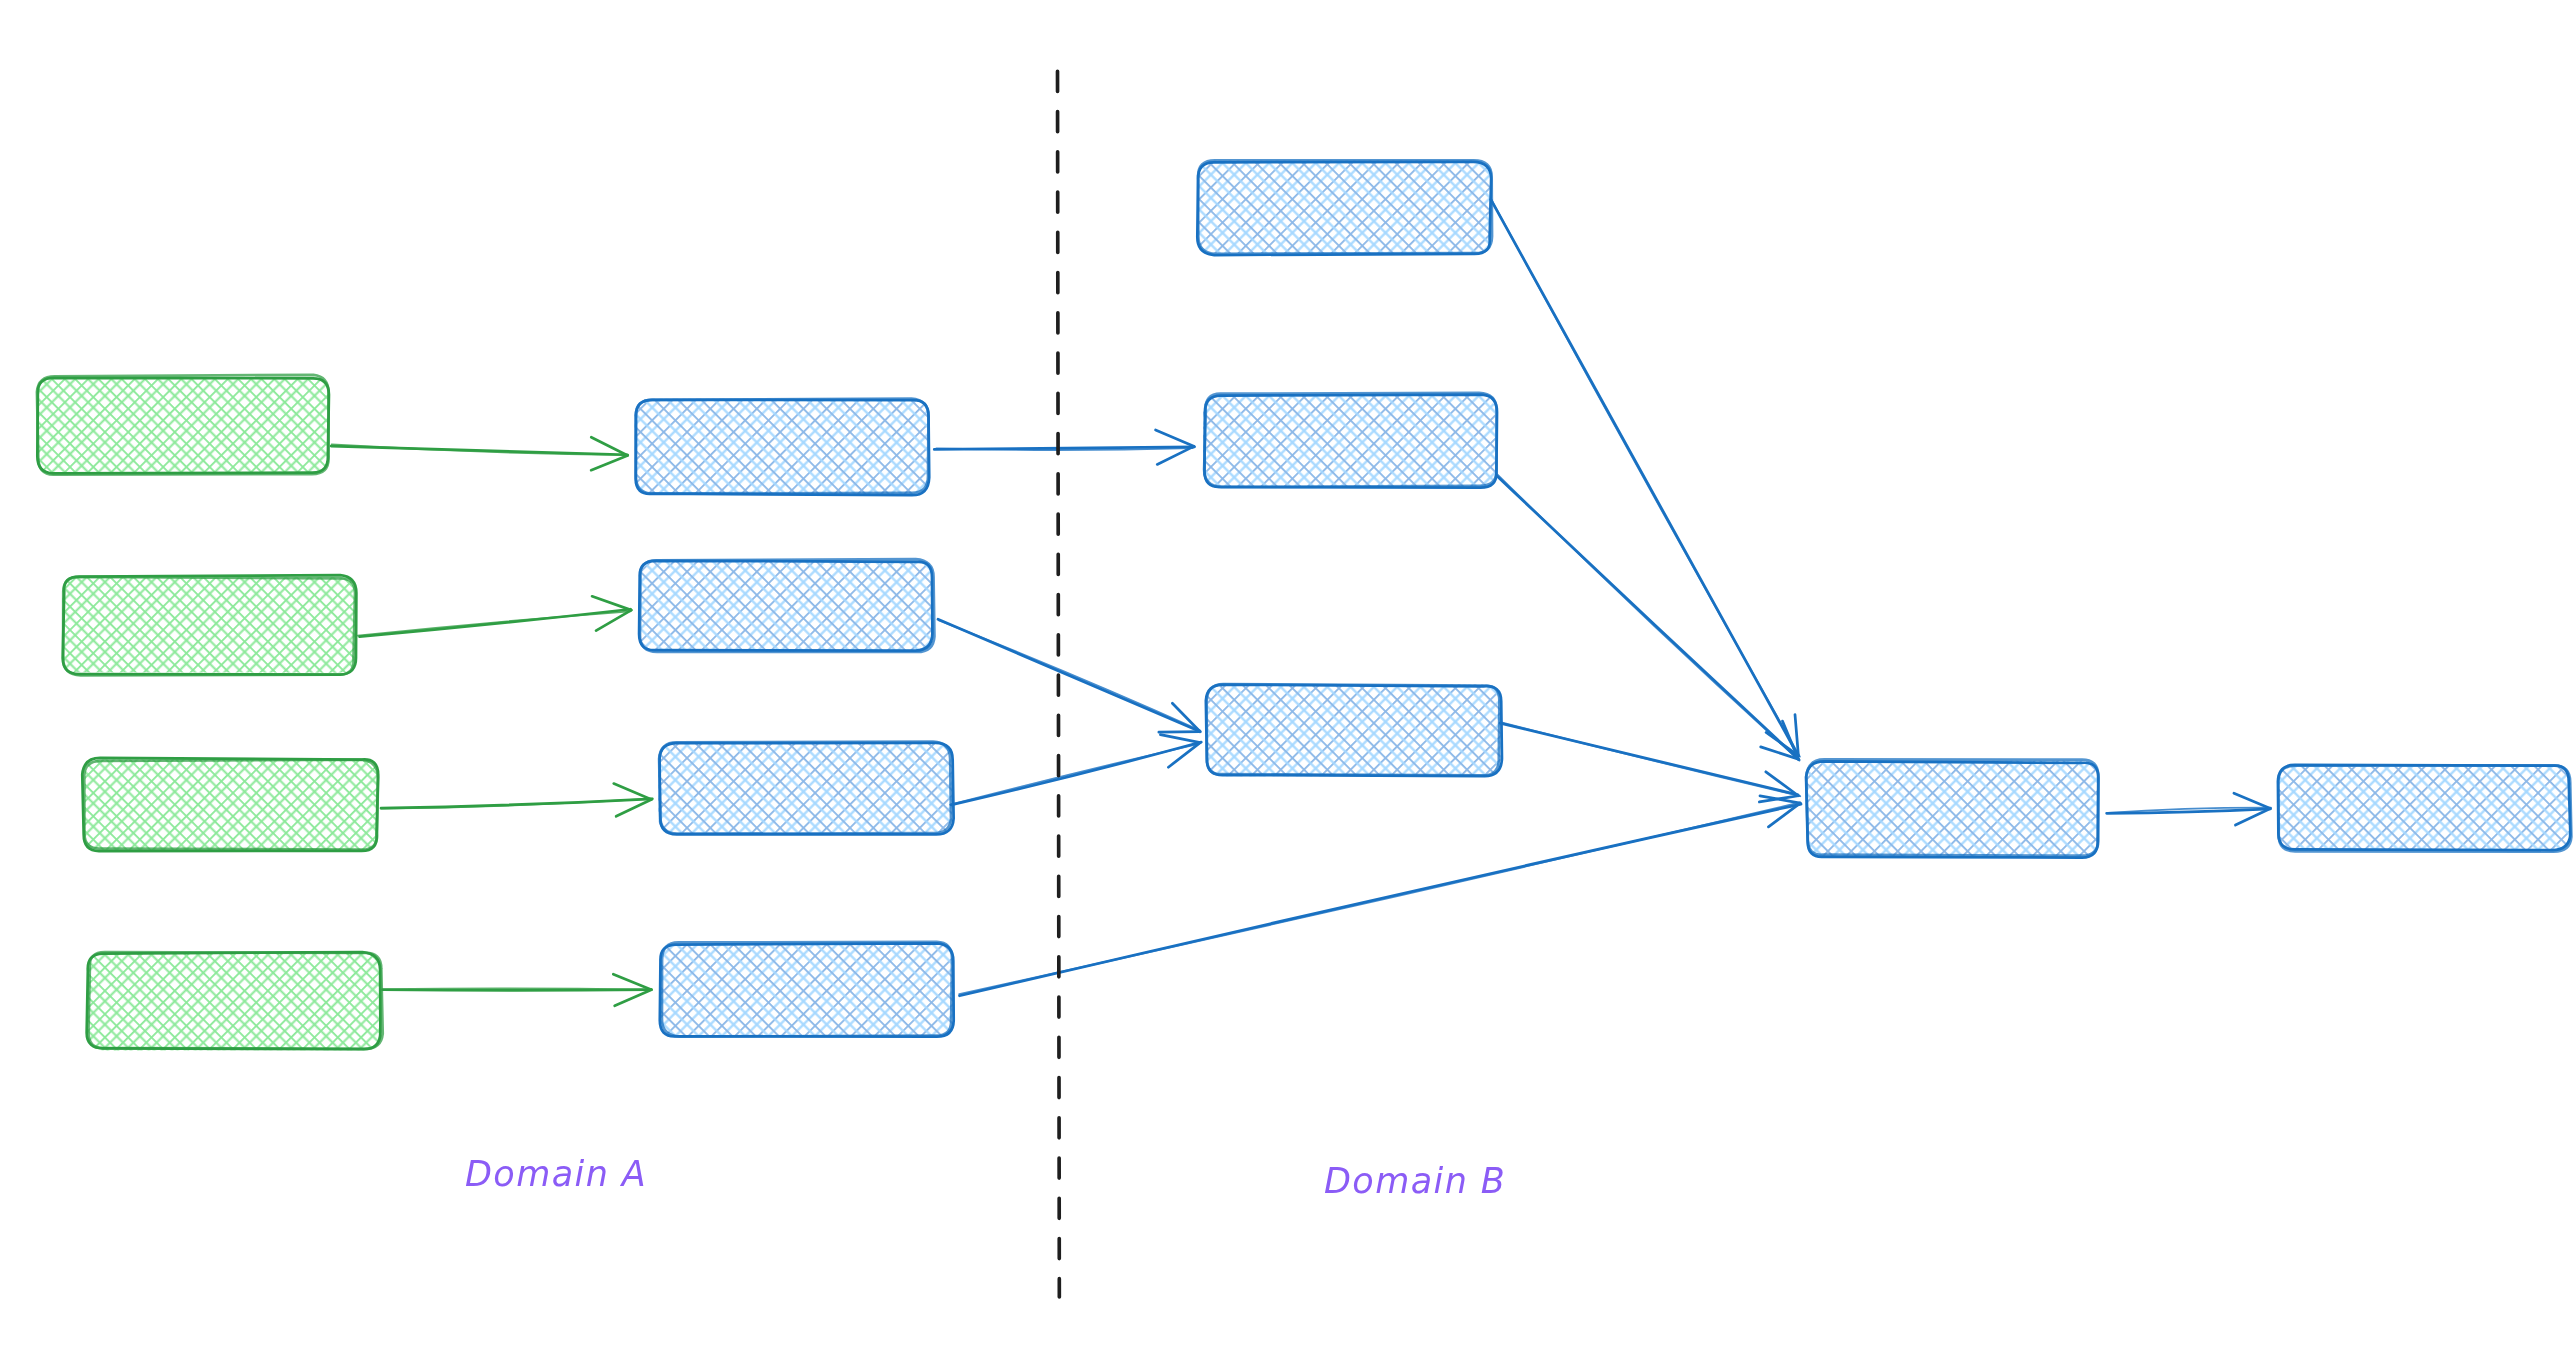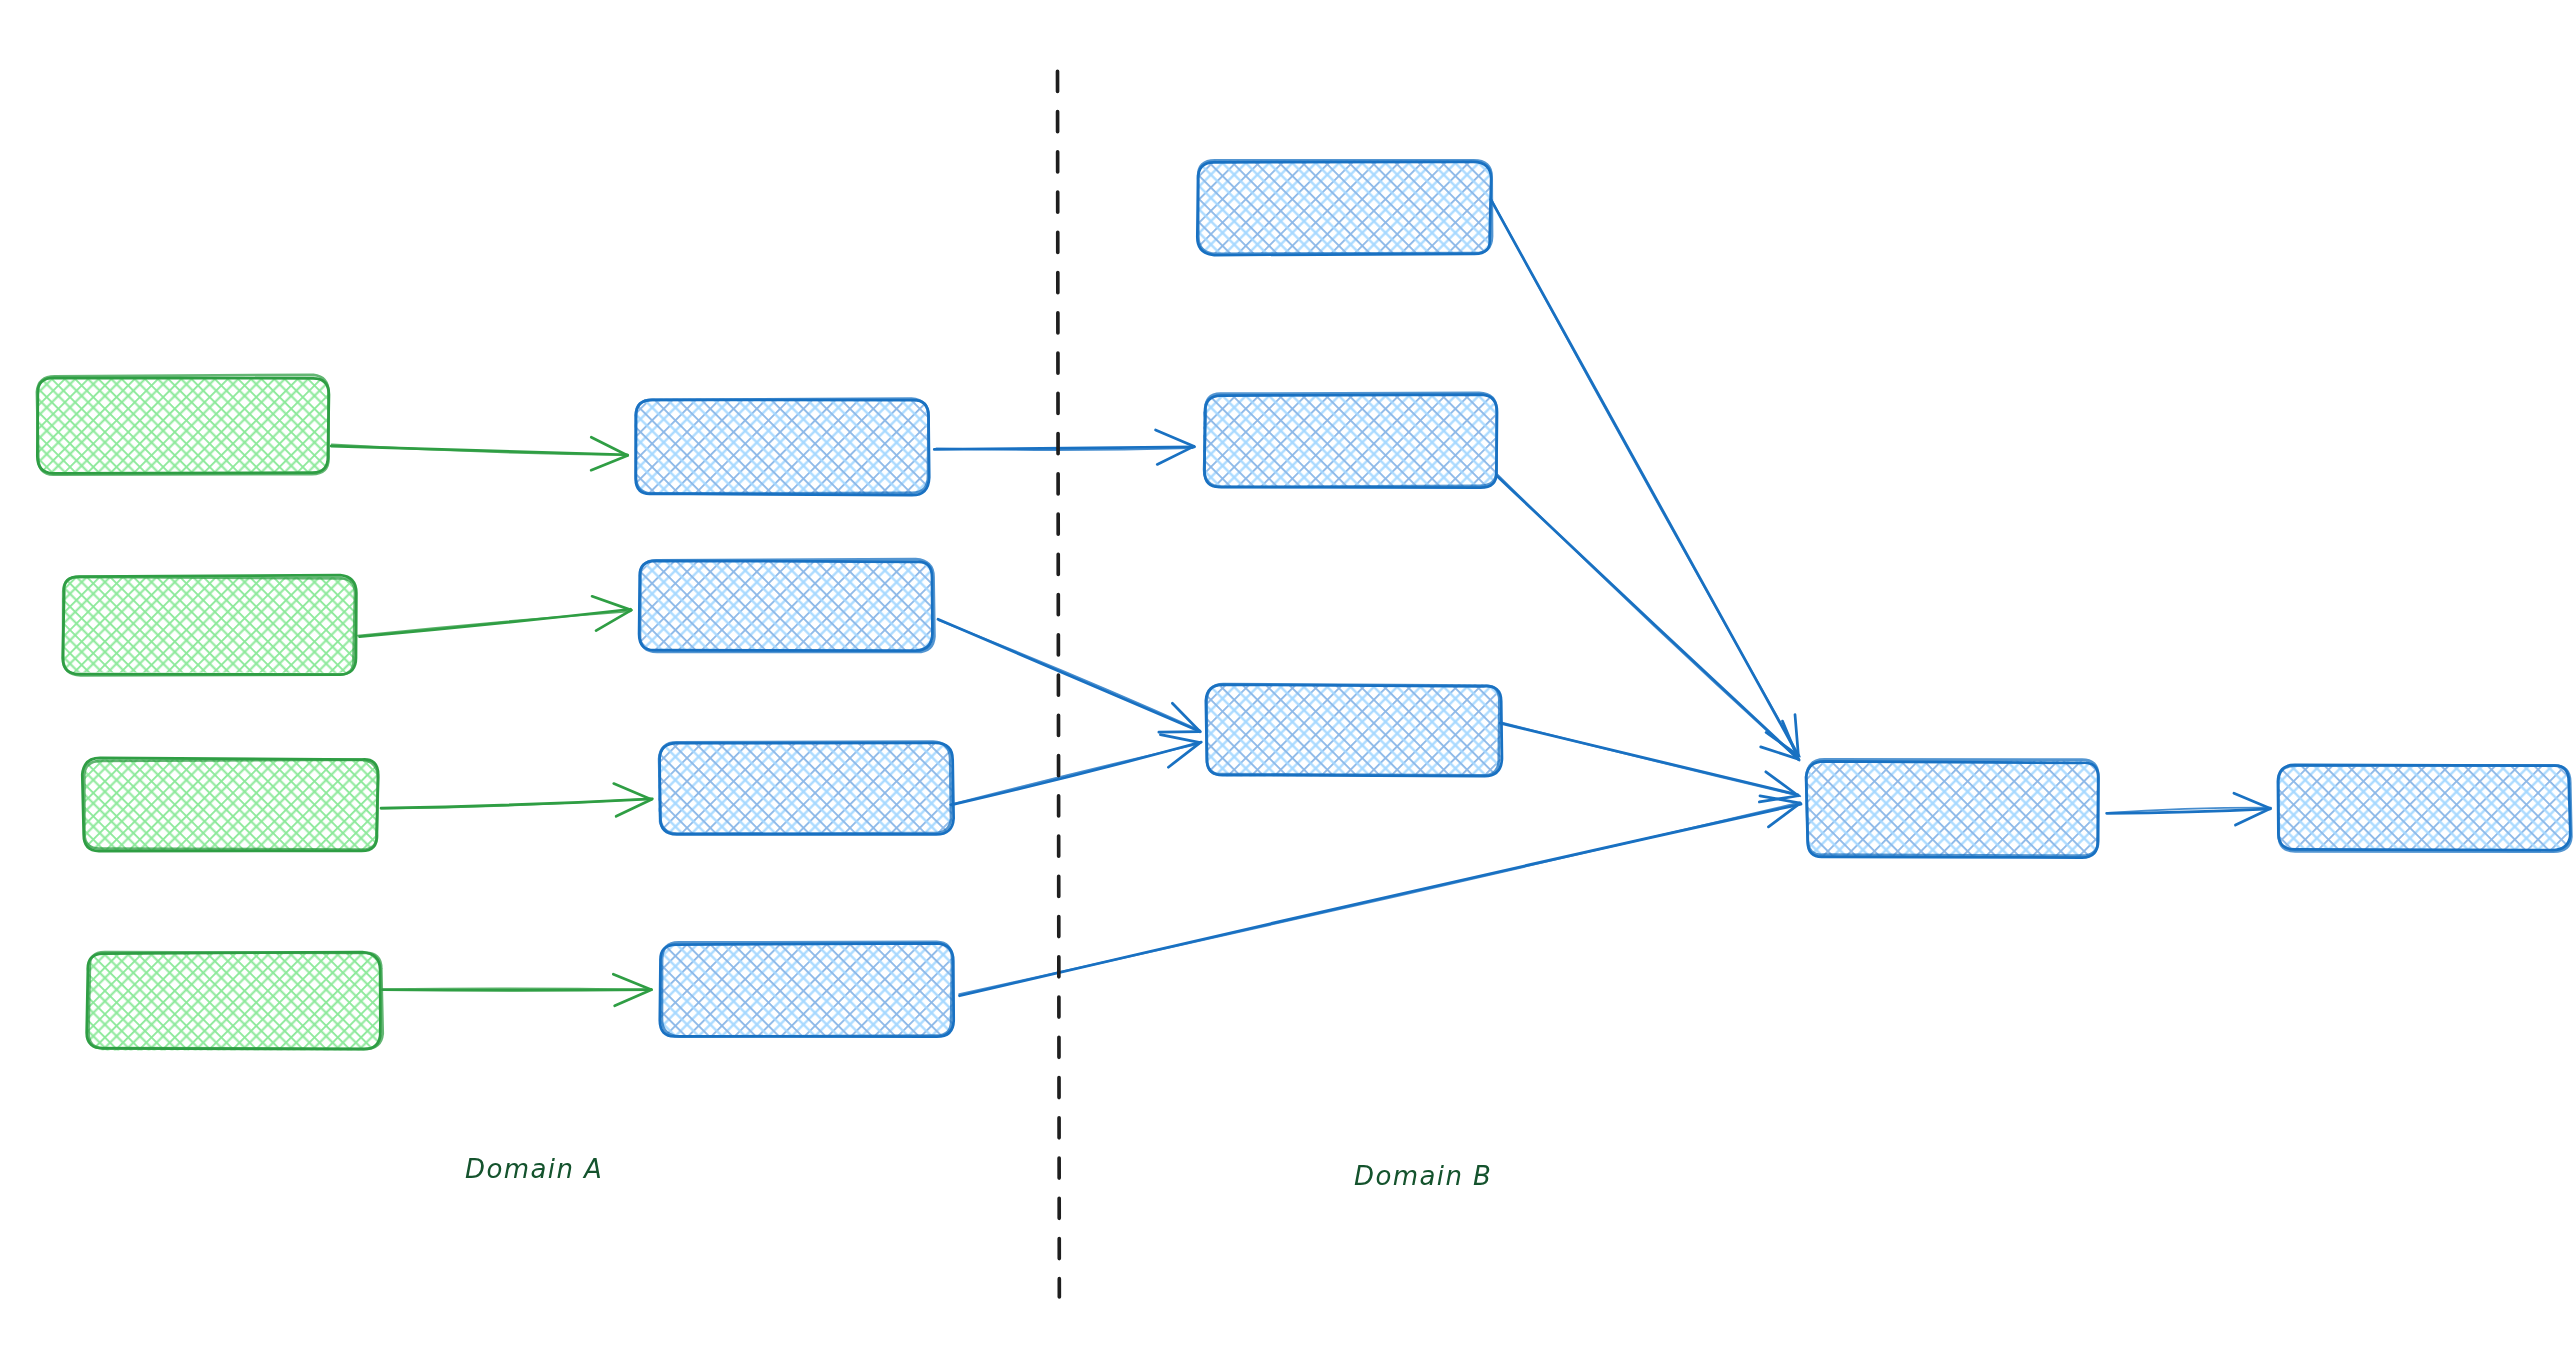--- a/index.html
+++ b/index.html
@@ -21,24 +21,24 @@
   #diagram-svg {
     position: absolute;
     top: 0;
     left: 0;
     width: 2576px;
     height: 1372px;
   }
   .domain-label {
     position: absolute;
     font-family: "DejaVu Sans", sans-serif;
-    font-size: 26px;
+    font-size: 35px;
     font-style: italic;
     letter-spacing: 1.4px;
-    color: #14532d;
+    color: #8b5cf6;
     white-space: nowrap;
     user-select: none;
   }
 </style>
 </head>
 <body>
 
 <div id="canvas">
 
   <svg id="diagram-svg" viewBox="0 0 2816 1500" xmlns="http://www.w3.org/2000/svg">
@@ -200,16 +200,16 @@
           <path d="M 2482 884 L 2442.175584536272 867.282202364534" fill="none" stroke="#1971c2" stroke-width="3" stroke-linecap="round"></path>
         </g>
       </g>
     <g id="divider-layer">
         <path d="M 1156 78 L 1158 1418" fill="none" stroke="#1e1e1e" stroke-width="4" stroke-linecap="round" stroke-dasharray="22 22"></path>
       </g>
   </svg>
 
   <div class="domain-label" id="label-domain-a" style="left: 465px; top: 1154px;">Domain A</div>
 
-  <div class="domain-label" id="label-domain-b" style="left: 1354px; top: 1161px; text-align: right;">Domain B</div>
+  <div class="domain-label" id="label-domain-b" style="left: 1324px; top: 1161px; text-align: right;">Domain B</div>
 
 </div>
 
 
 </body></html>

